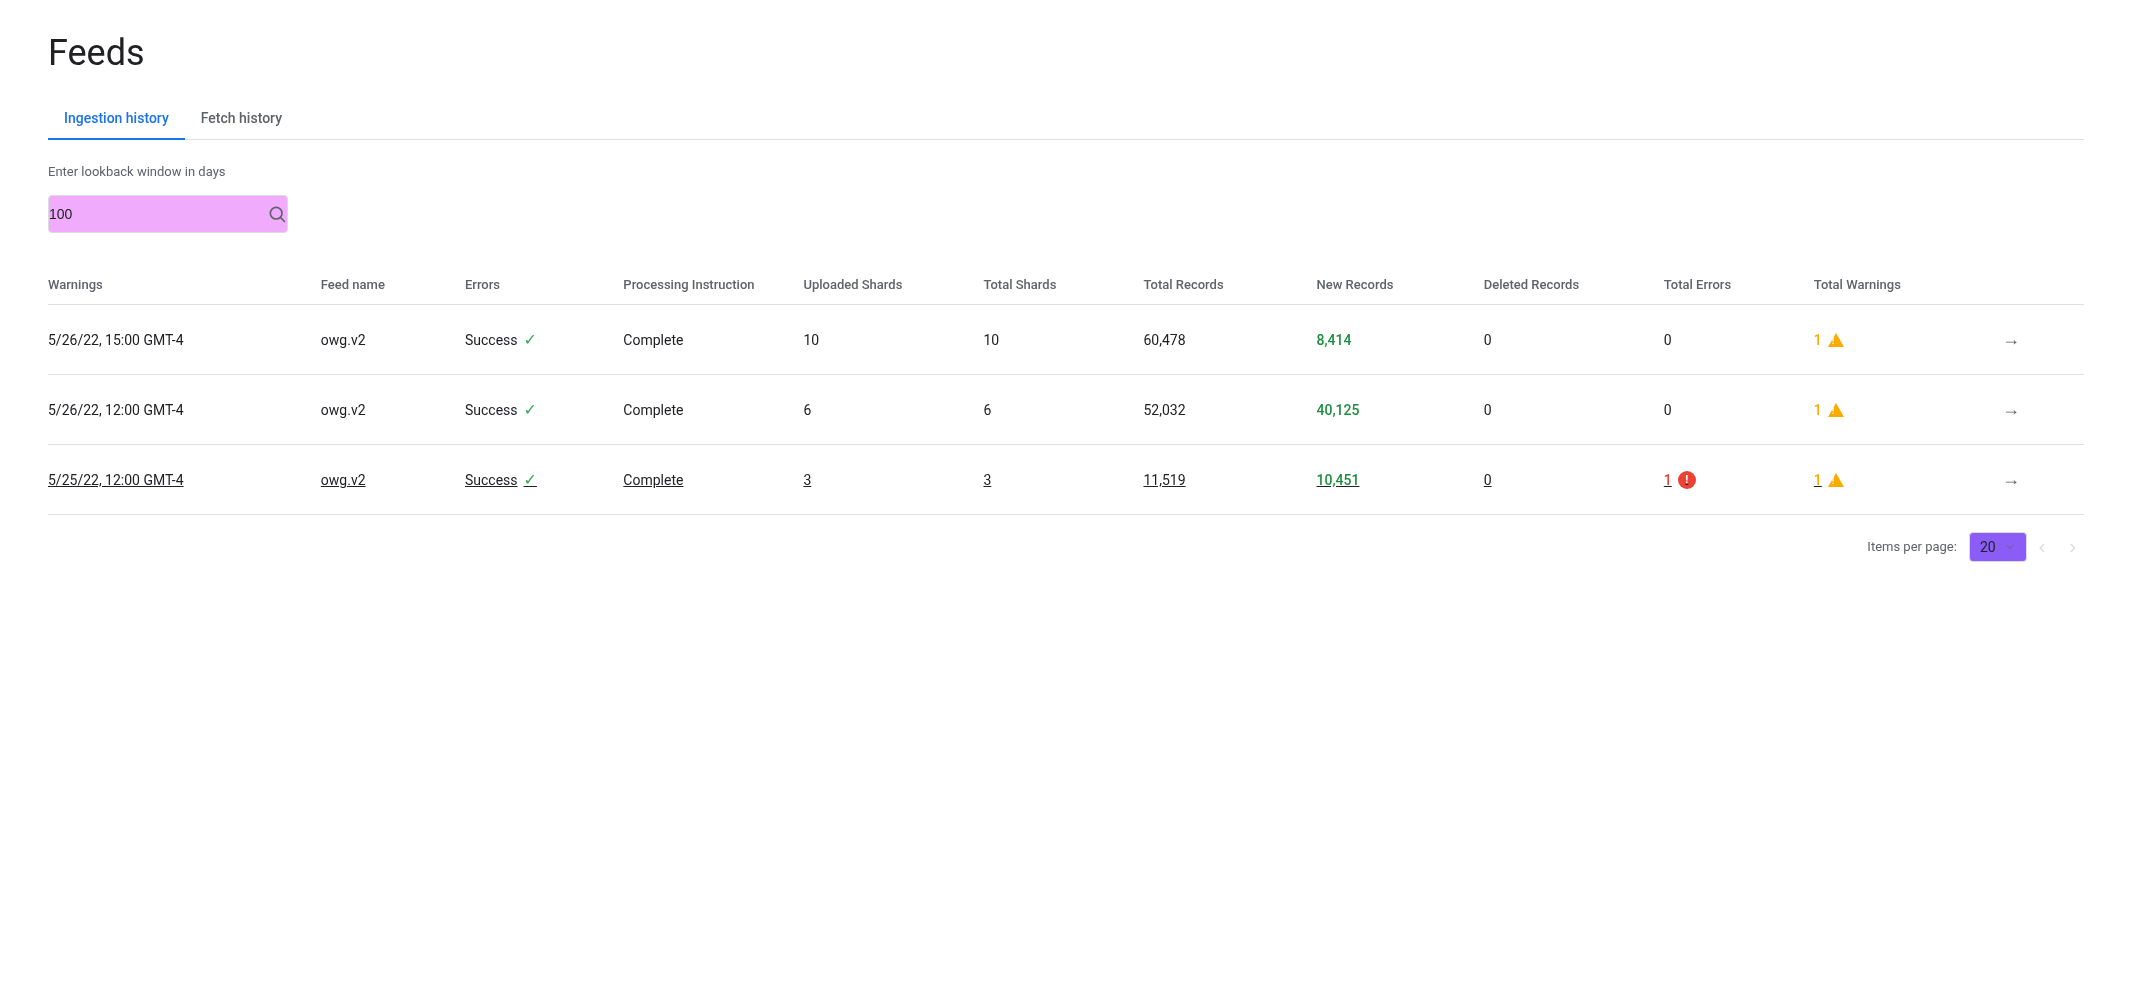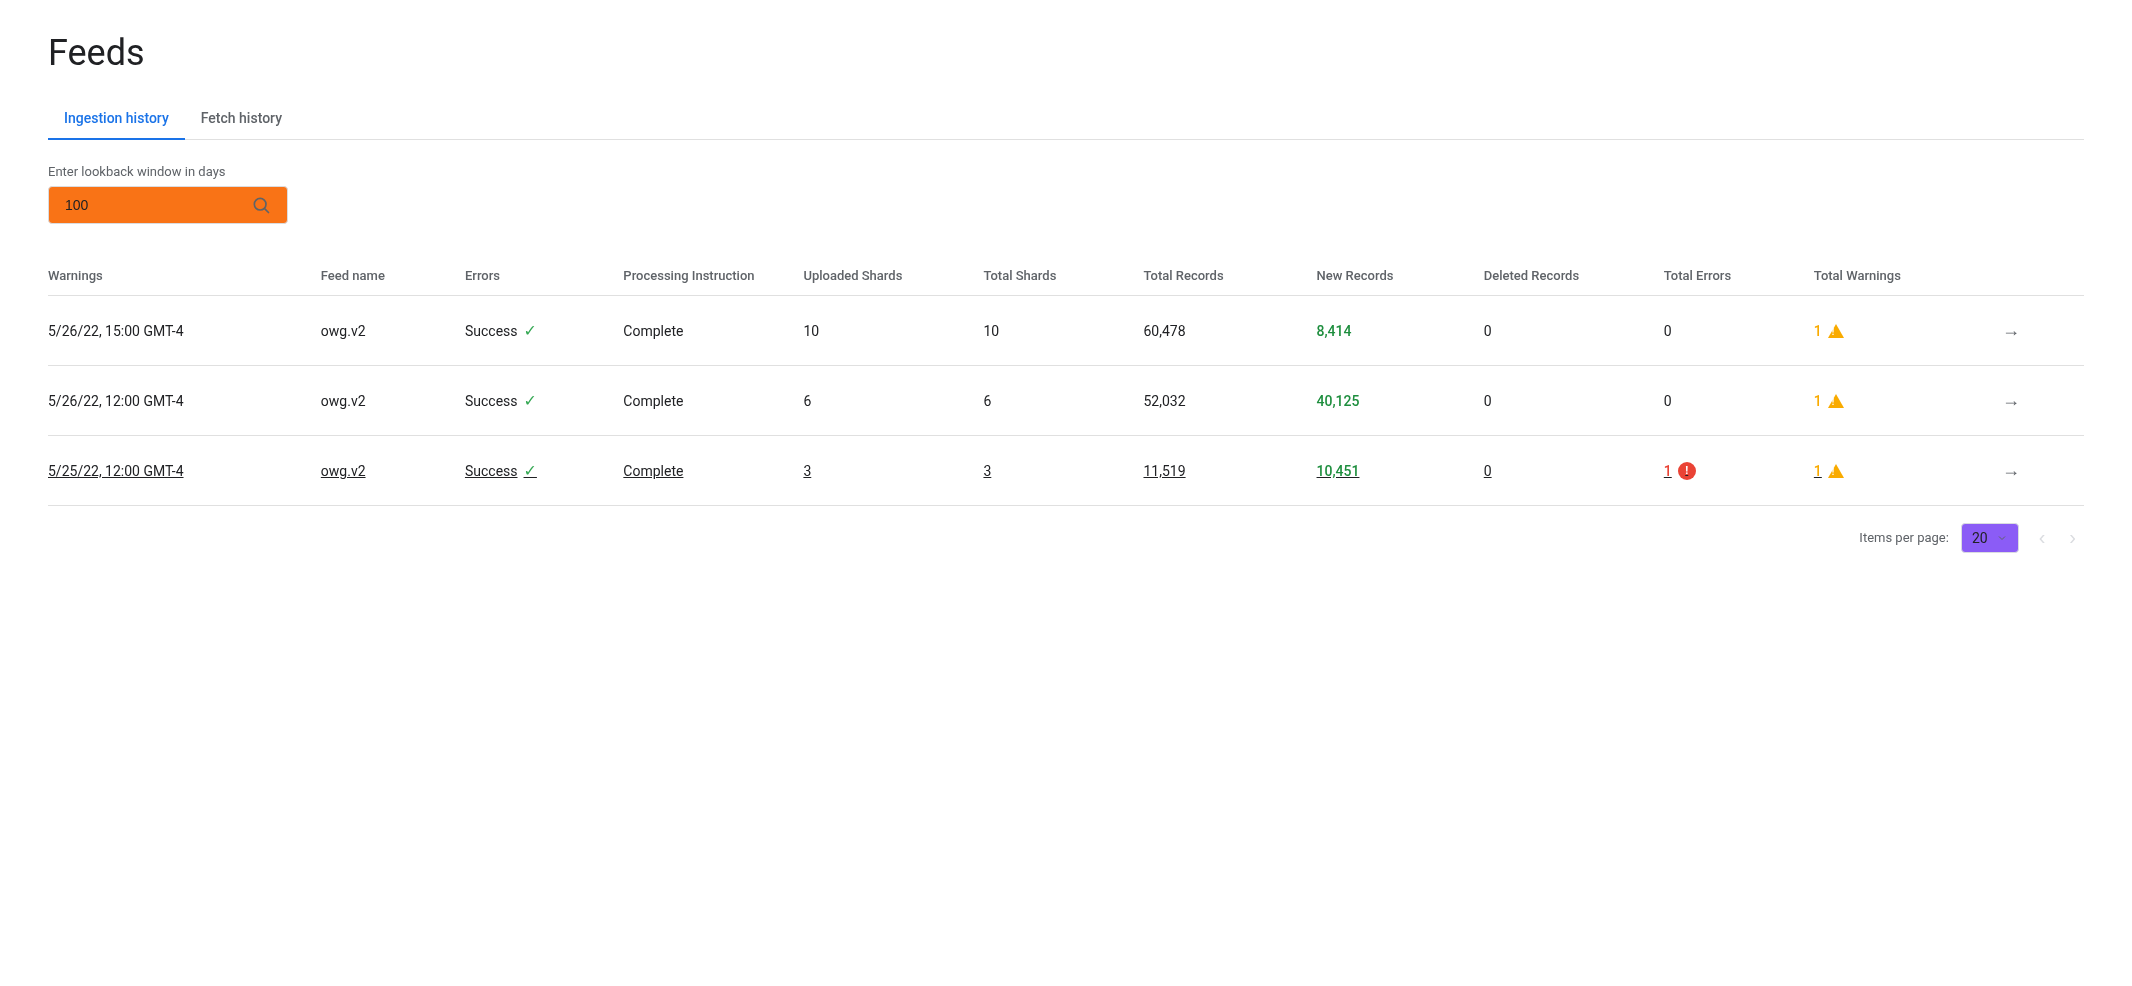--- a/index.html
+++ b/index.html
@@ -36,31 +36,31 @@
     .tab.active {
       color: #1a73e8;
       border-bottom: 2px solid #1a73e8;
     }
     .search-section {
       margin-bottom: 32px;
     }
     .search-label {
       font-size: 13px;
       color: #5f6368;
-      margin-bottom: 7px;
+      margin-bottom: 16px;
       display: block;
     }
     .search-box {
       display: flex;
       align-items: center;
       border: 1px solid #dadce0;
       border-radius: 4px;
-      padding: 8px 16px;
+      padding: 8px 0;
       width: 240px;
-      background: #f97316;
+      background: #f0abfc;
     }
     .search-box input {
       border: none;
       outline: none;
       font-size: 14px;
       color: #202124;
       flex: 1;
       background: transparent;
     }
     .search-icon-btn {
@@ -169,21 +169,21 @@
       border: none;
       cursor: pointer;
       color: #5f6368;
       font-size: 18px;
       padding: 4px 8px;
     }
     .pagination {
       display: flex;
       justify-content: flex-end;
       padding: 16px 0;
-      gap: 12px;
+      gap: 4px;
     }
     .items-per-page {
       display: flex;
       align-items: center;
       gap: 12px;
       color: #5f6368;
       font-size: 13px;
     }
     .per-page-select {
       display: flex;

